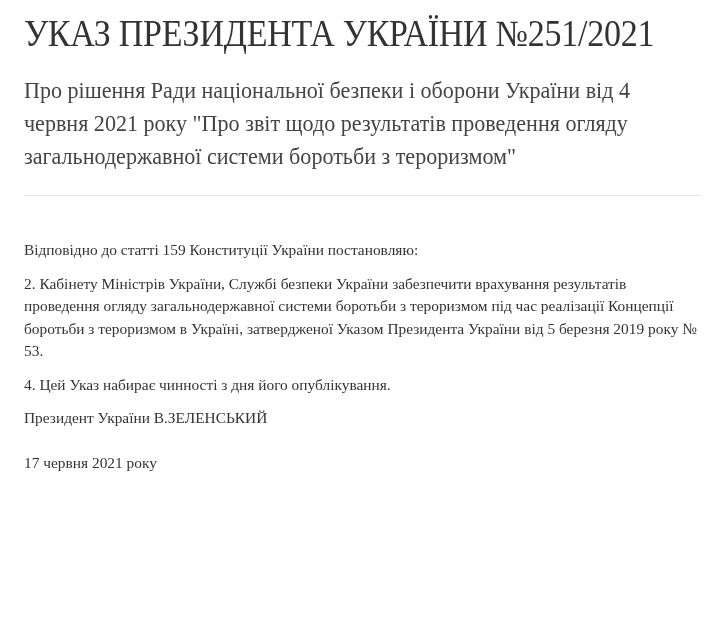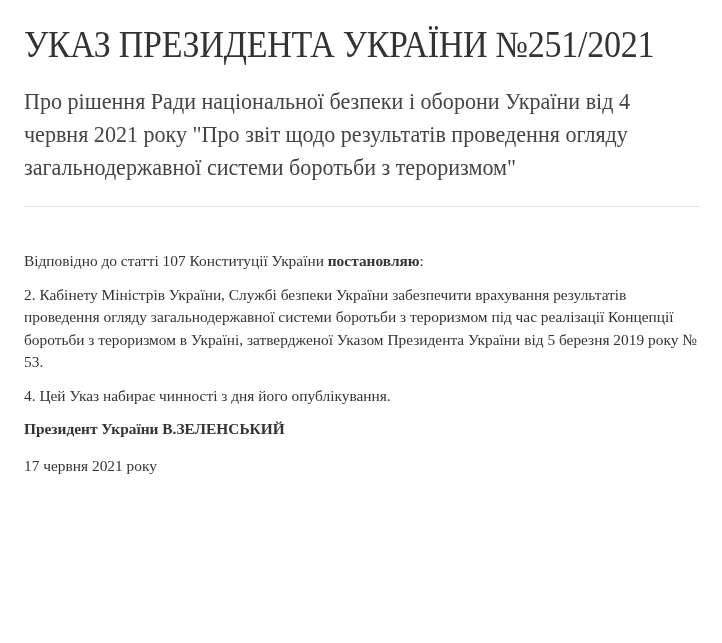--- a/index.html
+++ b/index.html
@@ -1,21 +1,21 @@
 <!DOCTYPE html>
 <html><head>
   <meta charset="utf-8">
   <style>
     html, body { margin: 0; padding: 0; background: #ffffff; }
     body {
       width: 722px; height: 643px; overflow: hidden;
       color: #333333;
       font-family: "Liberation Serif", "DejaVu Serif", serif;
     }
-    .page { padding: 11px 22px 0 24px; }
+    .page { padding: 0 22px 0 24px; }
     .title {
       margin: 0; padding-top: 12px;
       font-size: 37px; font-weight: normal; line-height: 44px;
       letter-spacing: -0.3px;
       color: #333333;
       transform: scaleX(0.92); transform-origin: left;
       white-space: nowrap;
     }
     .subtitle {
       margin: 18px 0 0 0;
@@ -23,31 +23,31 @@
       color: #444444;
       width: 700px;
       transform: scaleX(0.92); transform-origin: left;
     }
     .divider {
       border: none; border-top: 1px solid #e3e3e3;
       margin: 22px 0 0 0; width: 676px;
     }
     .body { margin-top: 43px; font-size: 15.4px; line-height: 22.5px; color: #333333; }
     .body p { margin: 0 0 11px 0; }
-    .body p.tight { margin-bottom: 14px; }
-    b { font-weight: bold; }
+    .body p.tight { margin-bottom: 22px; }
+    b { font-weight: normal; }
   </style>
 </head>
 <body>
 
 <div class="page">
   <h1 class="title">УКАЗ ПРЕЗИДЕНТА УКРАЇНИ №251/2021</h1>
   <h2 class="subtitle">Про рішення Ради національної безпеки і оборони України від 4 червня 2021 року "Про звіт щодо результатів проведення огляду загальнодержавної системи боротьби з тероризмом"</h2>
   <hr class="divider">
 
   <div class="body">
-    <p><span>Відповідно до статті 107 Конституції України </span><b>постановляю</b><span>:</span></p>
+    <p><span>Відповідно до статті 159 Конституції України </span><b>постановляю</b><span>:</span></p>
     <p>2. Кабінету Міністрів України, Службі безпеки України забезпечити врахування результатів проведення огляду загальнодержавної системи боротьби з тероризмом під час реалізації Концепції боротьби з тероризмом в Україні, затвердженої Указом Президента України від 5 березня 2019 року № 53.</p>
     <p>4. Цей Указ набирає чинності з дня його опублікування.</p>
     <p class="tight"><b>Президент України В.ЗЕЛЕНСЬКИЙ</b></p>
     <p>17 червня 2021 року</p>
   </div>
 </div>
 
 </body></html>

